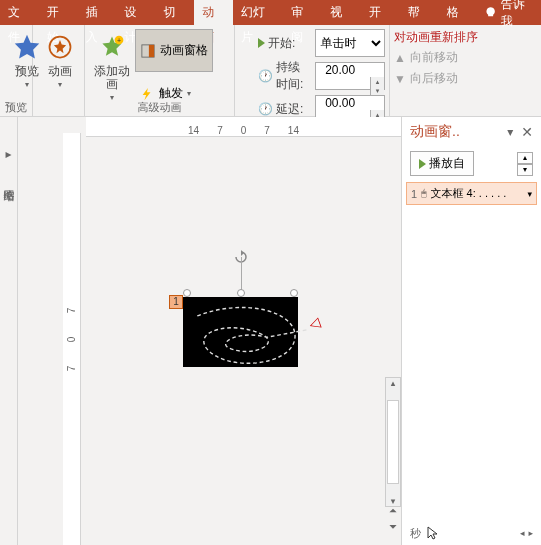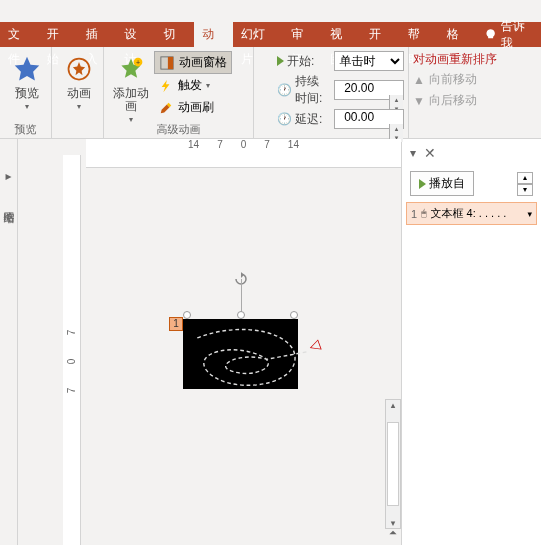--- a/index.html
+++ b/index.html
@@ -1,54 +1,54 @@
 <!DOCTYPE html>
 <html><head>
 <meta charset="utf-8">
 <style>
 * { margin: 0; padding: 0; box-sizing: border-box; font-family: "Microsoft YaHei", sans-serif; }
 body { width: 541px; height: 545px; background: #f3f2f1; overflow: hidden; font-size: 12px; }
 
-.ribbon-tabs { background: #b7472a; height: 25px; display: flex; align-items: center; color: #fff; margin-top: 22px; }
+.ribbon-tabs { background: #b7472a; height: 25px; display: flex; align-items: center; color: #fff; }
 .tab { padding: 0 8px; height: 25px; line-height: 25px; cursor: pointer; }
 .tab.active { background: #f3f2f1; color: #b7472a; }
 .tell-me { display: flex; align-items: center; gap: 4px; padding: 0 6px; }
 .bulb { width: 14px; height: 14px; }
 
 .ribbon { background: #f3f2f1; border-bottom: 1px solid #d4d4d4; display: flex; height: 92px; }
 .group { border-right: 1px solid #d4d4d4; padding: 2px 4px; display: flex; flex-direction: column; position: relative; }
 .group-label { position: absolute; bottom: 1px; left: 0; right: 0; text-align: center; color: #666; font-size: 11px; }
 .big-btn { display: flex; flex-direction: column; align-items: center; justify-content: flex-start; width: 46px; padding-top: 4px; gap: 2px; cursor: pointer; }
 .big-btn .icon-box { width: 32px; height: 32px; display: flex; align-items: center; justify-content: center; }
 .big-btn .lbl { font-size: 12px; color: #444; text-align: center; line-height: 13px; }
 .dropdown-arrow { font-size: 8px; color: #666; }
 
 .adv-content { display: flex; flex-direction: column; gap: 1px; padding-top: 2px; }
-.adv-row { display: flex; align-items: center; gap: 4px; padding: 2px 4px; cursor: pointer; }
+.adv-row { display: flex; align-items: center; gap: 4px; padding: 12px 4px; cursor: pointer; }
 .adv-row.active { background: #d4d0c8; border: 1px solid #aaa; }
 .adv-row .icon-sm { width: 16px; height: 16px; display: flex; align-items: center; justify-content: center; }
 
 .timing-content { display: flex; flex-direction: column; gap: 2px; padding-top: 2px; }
 .timing-row { display: flex; align-items: center; gap: 4px; }
 .timing-row .tlabel { width: 60px; color: #444; display: flex; align-items: center; gap: 3px; margin-left: 19px; }
-.timing-row select, .timing-row .spinner { width: 78px; height: 20px; font-size: 12px; border: 1px solid #ababab; background: #fff; }
+.timing-row select, .timing-row .spinner { width: 78px; height: 28px; font-size: 12px; border: 1px solid #ababab; background: #fff; }
 .spinner { display: flex; align-items: center; flex-direction: column; }
 .spinner input { border: none; width: 58px; padding: 0 4px; font-size: 12px; outline: none; }
 .spinner-btns { display: flex; flex-direction: column; margin-left: auto; }
 .spinner-btns span { width: 14px; height: 9px; border-left: 1px solid #ababab; font-size: 7px; text-align: center; line-height: 9px; cursor: pointer; color: #666; background: #f0f0f0; }
 
 .reorder-content { display: flex; flex-direction: column; gap: 2px; padding-top: 2px; }
 .reorder-row { display: flex; align-items: center; gap: 4px; color: #a0a0a0; padding: 1px 0; }
 
 .workarea { display: flex; height: 428px; }
 .left-edge { width: 18px; background: #f3f2f1; border-right: 1px solid #d4d4d4; display: flex; flex-direction: column; align-items: center; padding-top: 30px; gap: 20px; }
 .vtext { writing-mode: vertical-rl; color: #666; font-size: 11px; }
 
 .slide-area { flex: 1; background: #f3f2f1; position: relative; }
-.h-ruler { position: absolute; top: 0; left: 68px; right: 0; height: 29px; background: #fff; border-bottom: 1px solid #d4d4d4; display: flex; justify-content: center; gap: 18px; color: #666; font-size: 10px; align-items: flex-start; }
+.h-ruler { position: absolute; top: 0; left: 68px; right: 0; height: 20px; background: #fff; border-bottom: 1px solid #d4d4d4; display: flex; justify-content: center; gap: 18px; color: #666; font-size: 10px; align-items: flex-end; }
 .v-ruler { position: absolute; top: 16px; left: 45px; width: 18px; bottom: 0; background: #fff; border-right: 1px solid #d4d4d4; display: flex; flex-direction: column; align-items: center; justify-content: center; gap: 18px; color: #666; font-size: 10px; }
 .v-ruler span { transform: rotate(-90deg); }
 
 .canvas { position: absolute; top: 180px; left: 165px; }
 .shape-box { width: 115px; height: 70px; background: #000; position: relative; }
 .tag { position: absolute; top: -2px; left: -14px; width: 14px; height: 14px; background: #f4b084; border: 1px solid #c55a11; font-size: 10px; text-align: center; line-height: 12px; color: #333; }
 .handles { position: absolute; top: -8px; left: 0; right: 0; display: flex; justify-content: space-between; padding: 0 -4px; }
 .handle { width: 8px; height: 8px; background: #fff; border: 1px solid #999; border-radius: 50%; }
 .rotate-handle { position: absolute; top: -48px; left: 50%; transform: translateX(-50%); width: 16px; height: 16px; }
 .scribble { position: absolute; top: 5px; left: 5px; right: -20px; bottom: -5px; }
@@ -92,21 +92,21 @@
   <div class="tab">格式</div>
   <div class="tell-me">
     <svg class="bulb" viewBox="0 0 16 16">
         <path fill="#fff" d="M8 1a5 5 0 0 0-3 9v2h6v-2a5 5 0 0 0-3-9z"></path>
       </svg>
     <span>告诉我</span>
   </div>
 </div>
 
 <div class="ribbon">
-  <div class="group" style="width:52px">
+  <div class="group" style="width:33px">
     <div class="big-btn">
       <div class="icon-box">
         <svg viewBox="0 0 32 32" width="28" height="28">
             <path fill="#4472c4" d="M16 2l4 9 10 1-7 7 2 10-9-5-9 5 2-10-7-7 10-1z"></path>
           </svg>
       </div>
       <span class="lbl">预览</span>
       <span class="dropdown-arrow">▾</span>
     </div>
     <div class="group-label">预览</div>
@@ -272,20 +272,21 @@
       <span style="text-align:center;font-size:9px;color:#666">▾</span>
     </div>
     <div class="nav-btns">
       <span>⏶</span>
       <span>⏷</span>
     </div>
   </div>
 
   <div class="anim-pane">
     <div class="pane-header">
+      <span class="pane-title">动画窗..</span>
       <span style="color:#666;margin-right:8px">▾</span>
       <span class="pane-close">✕</span>
     </div>
     <div class="pane-toolbar">
       <div class="play-btn">
         <span class="triangle-play" style="border-left-color:#6a9e3f"></span>
         <span>播放自</span>
       </div>
       <div class="updown">
         <span>▴</span>

